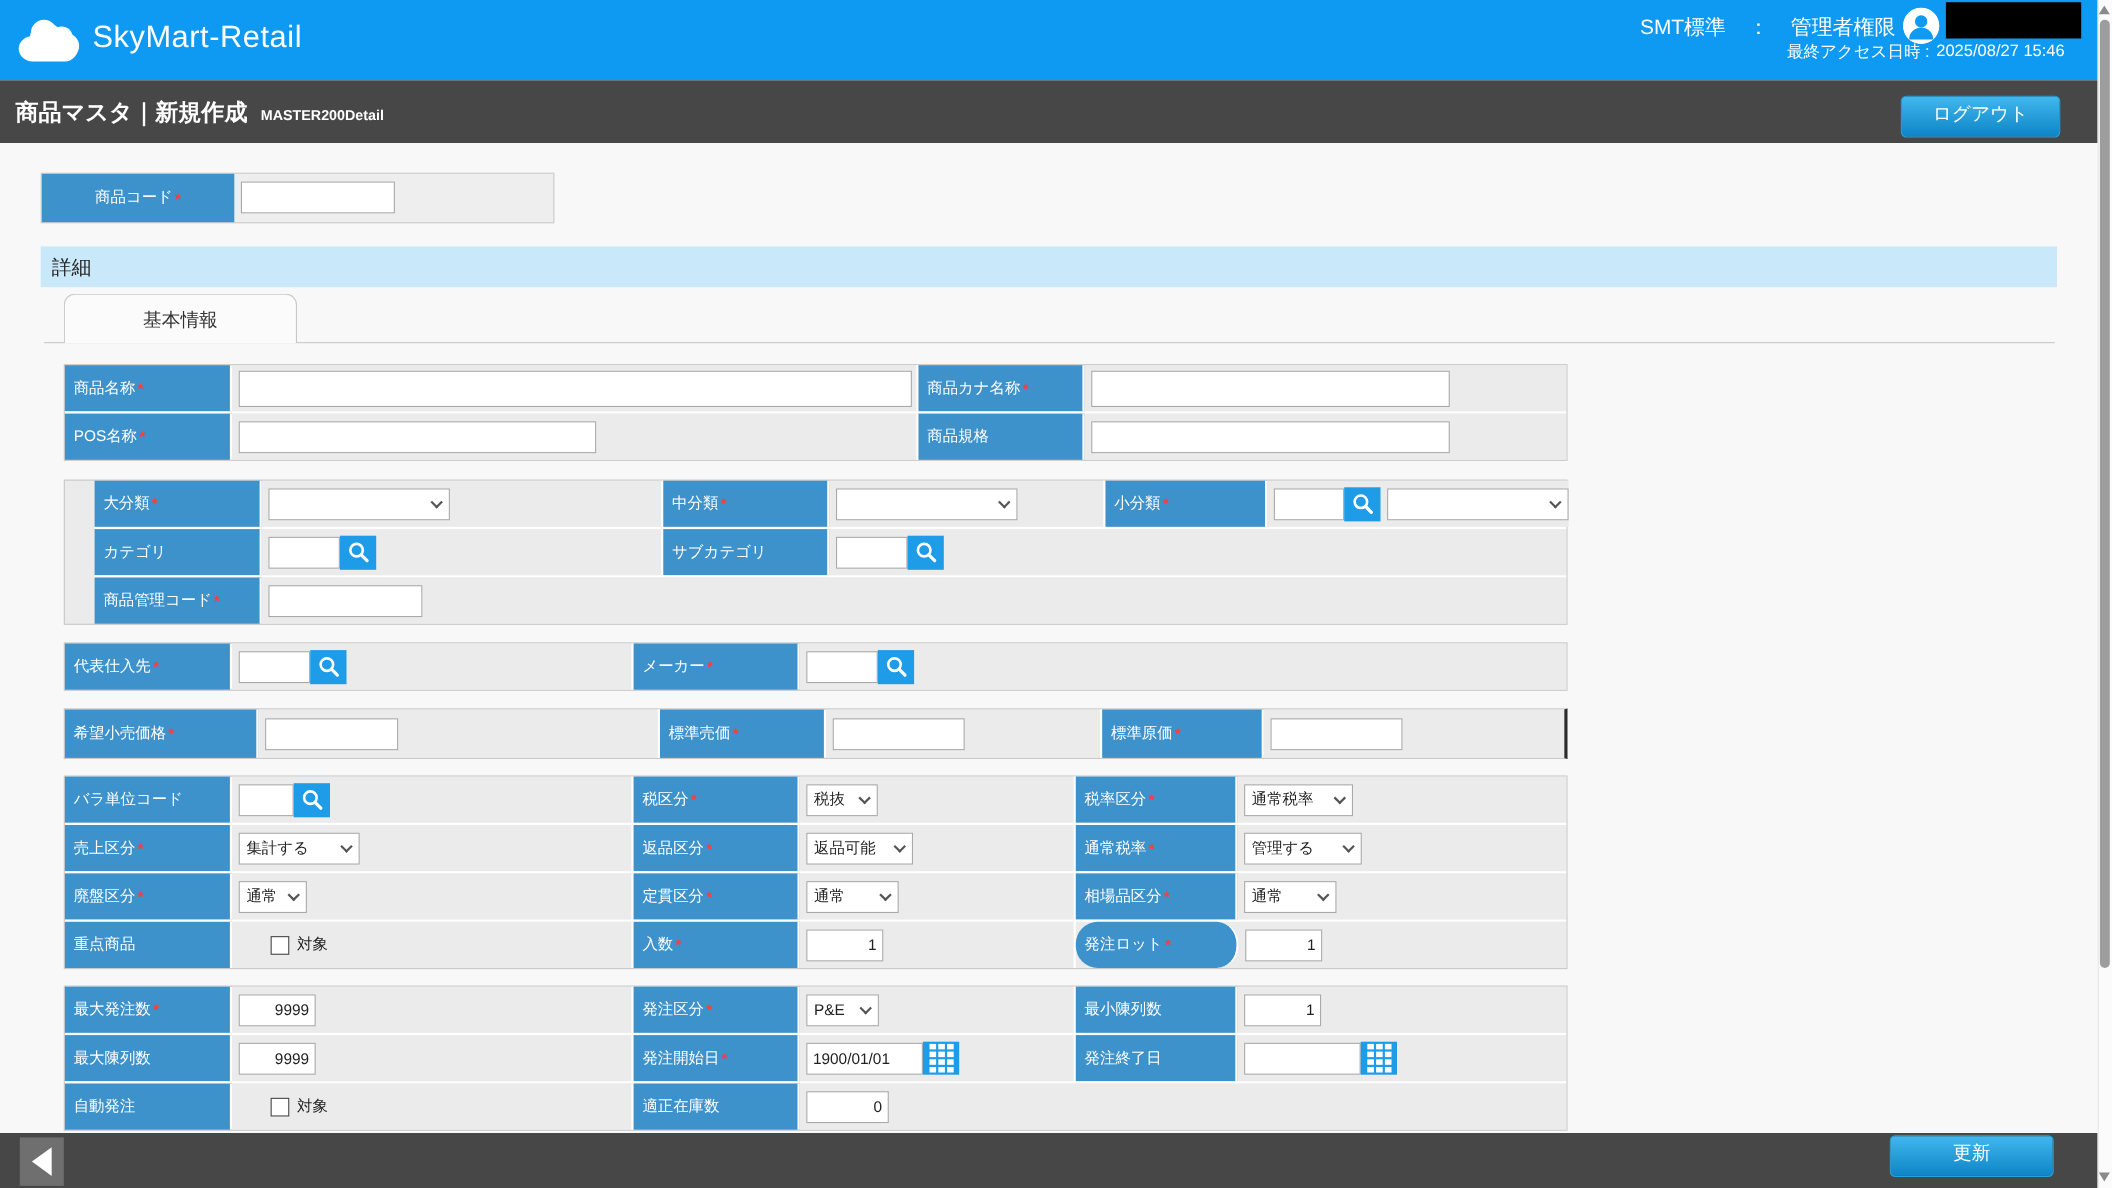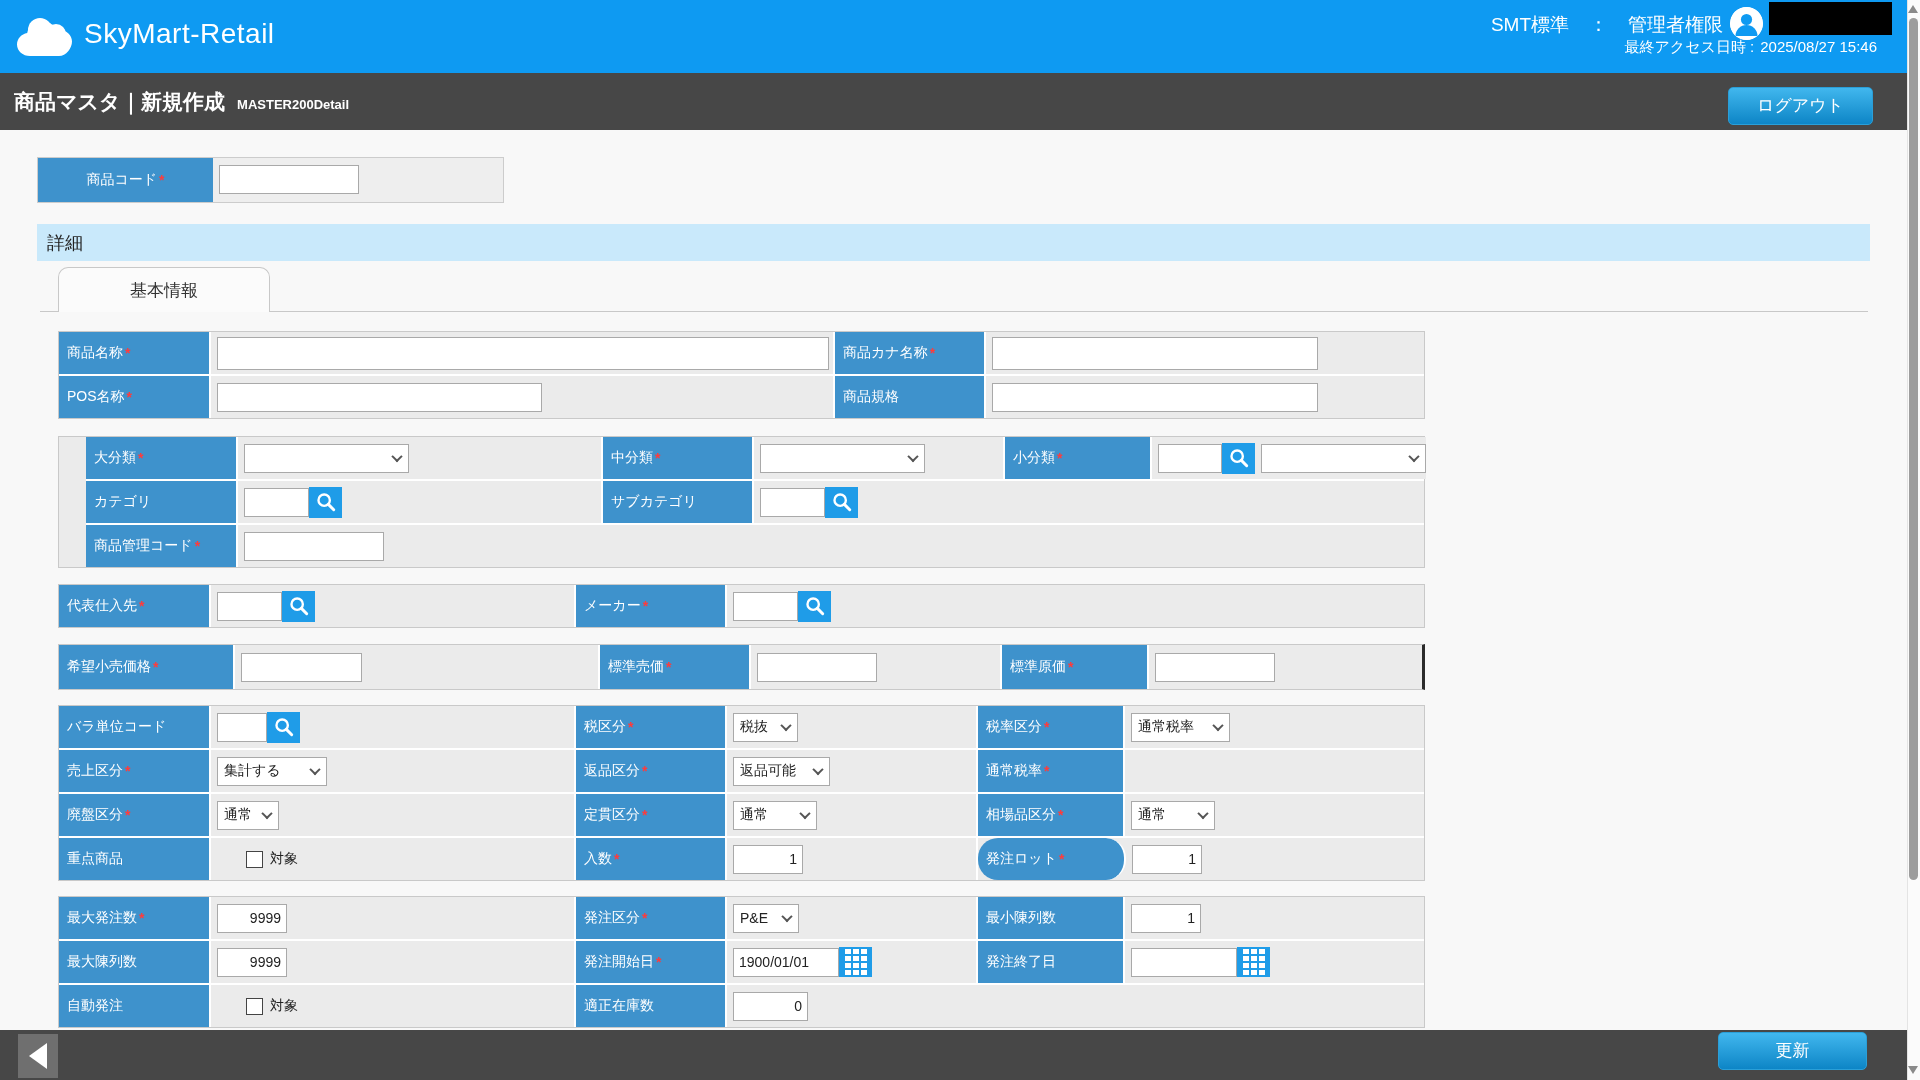--- a/index.html
+++ b/index.html
@@ -16,21 +16,21 @@
   .cloud { position:absolute; left:16px; top:14px; }
   .env-line { position:absolute; right:184px; top:9px; height:32px; display:flex; align-items:center; gap:20px; color:#fff; font-size:19px; }
   .avatar { position:absolute; right:144px; top:7px; width:33px; height:33px; border-radius:50%; overflow:hidden; background:#fff; }
   .redacted { position:absolute; right:15px; top:2px; width:123px; height:33px; background:#000; }
   .last-access { position:absolute; right:30px; top:38px; color:#fff; font-size:15px; display:flex; gap:6px; }
   
   .tbar { position:absolute; left:0; top:73px; width:1907px; height:57px; background:#474747; }
   .tbar-inner { position:absolute; left:14px; top:0; height:57px; display:flex; align-items:center; gap:12px; }
   .tbar-title { color:#fff; font-size:21px; font-weight:bold; }
   .tbar-sub { color:#fff; font-size:13px; font-weight:bold; margin-top:6px; }
-  .btn { background:linear-gradient(#41b7ee,#0d85c6); border:1px solid #2a9fd8; border-radius:5px; color:#fff; text-align:center; cursor:pointer; font-family:Liberation Sans, sans-serif; }
+  .btn { background:linear-gradient(#41b7ee,#0d85c6); border:1px solid #2a9fd8; border-radius:5px; color:#fff; text-align:center; cursor:pointer; font-family:Liberation Mono, monospace; }
   .logout-btn { position:absolute; left:1728px; top:87px; width:145px; height:38px; font-size:17px; line-height:36px; }
   
   .code-box { position:absolute; left:37px; top:157px; width:467px; height:46px; background:#eee; border:1px solid #ccc; }
   .code-label { position:absolute; left:0; top:0; width:175px; height:44px; background:#3e92cc; color:#fff; font-size:14px; display:flex; align-items:center; justify-content:center; }
   .code-input { position:absolute; left:181px; top:7px; width:140px; height:30px; }
   
   .detail-bar { position:absolute; left:37px; top:224px; width:1833px; height:37px; background:#c9e9fb; color:#222; font-size:18px; display:flex; align-items:center; padding-left:10px; }
   .tab-line { position:absolute; left:40px; top:311px; width:1828px; height:1px; background:#c8c8c8; }
   .tab { position:absolute; left:58px; top:267px; width:212px; height:45px; background:#fbfbfb; border:1px solid #c8c8c8; border-bottom:none; border-radius:10px 10px 0 0; color:#333; font-size:17px; display:flex; align-items:center; justify-content:center; z-index:2; }
   
@@ -342,20 +342,26 @@
         <div class="ffield sep" style="width: 251px;">
           <div class="fsel" style="width: 97px;">
             <span>返品可能</span>
             <span class="chev"></span>
           </div>
         </div>
         <div class="flabel" style="width: 147px;">
           <span>通常税率</span>
           <span class="req">*</span>
         </div>
+        <div class="ffield" style="flex: 1 1 auto;">
+          <div class="fsel" style="width: 107px;">
+            <span>管理する</span>
+            <span class="chev"></span>
+          </div>
+        </div>
       </div>
       <div class="frow">
         <div class="flabel" style="width: 152px;">
           <span>廃盤区分</span>
           <span class="req">*</span>
         </div>
         <div class="ffield sep" style="width: 365px;">
           <div class="fsel" style="width: 62px;">
             <span>通常</span>
             <span class="chev"></span>

